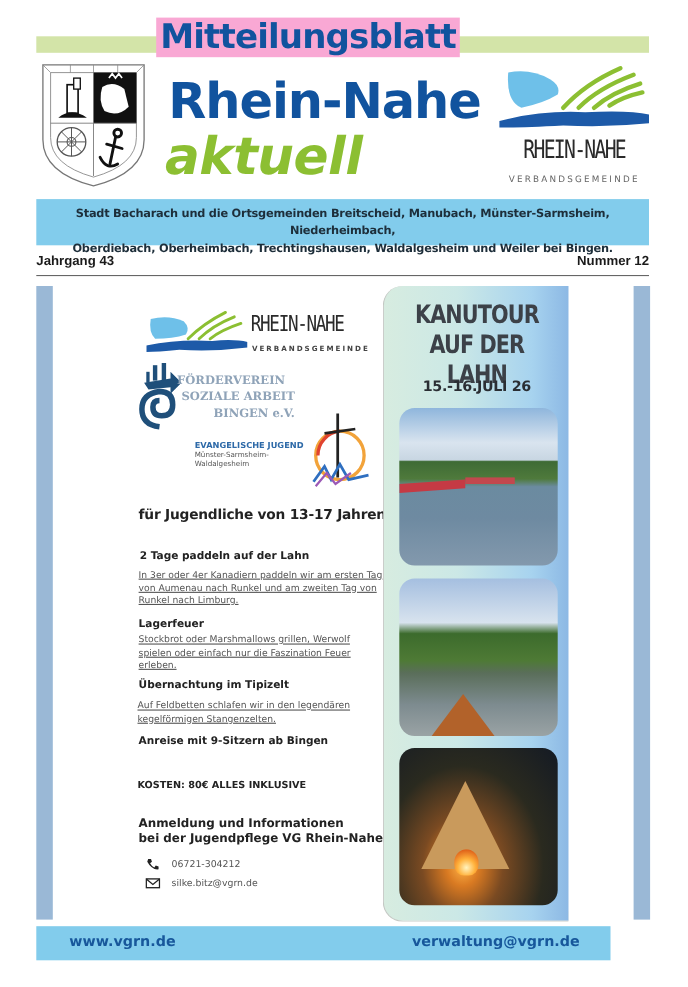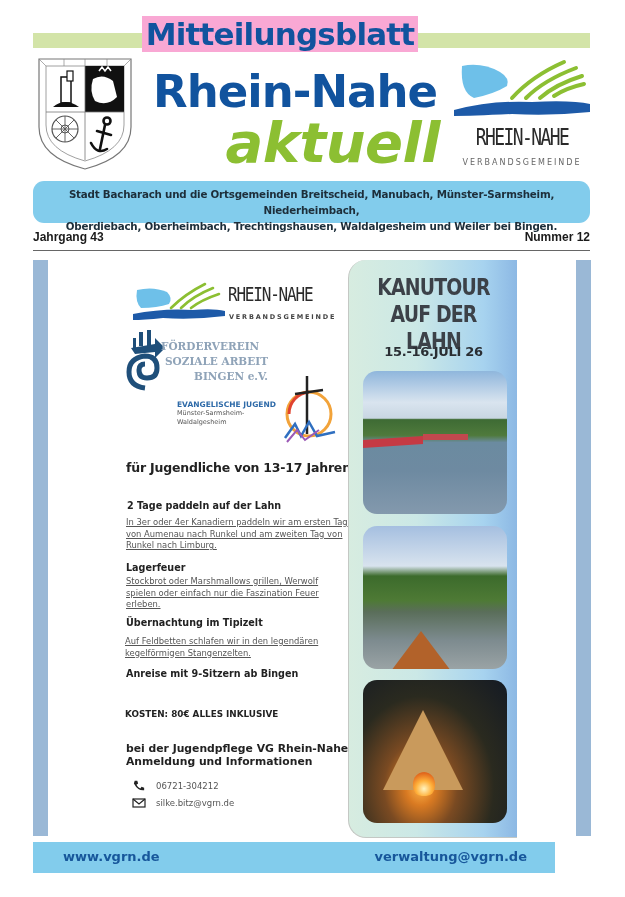--- a/index.html
+++ b/index.html
@@ -3,29 +3,29 @@
 <meta charset="utf-8">
 <style>
   * { margin:0; padding:0; box-sizing:border-box; }
   html, body { width:625px; height:897px; background:#ffffff; overflow:hidden; }
   body { position:relative; font-family:"DejaVu Sans", sans-serif; color:#222; }
 
   .green-bar { position:absolute; left:33px; top:33px; width:557px; height:15px; background:#d3e4a8; }
   .title-main { position:absolute; left:120px; top:14px; width:320px; text-align:center; font-family:"DejaVu Sans", sans-serif; font-weight:bold; font-size:31px; color:#11539e; letter-spacing:-0.8px; background:transparent; line-height:40px; }
   .title-main span { background:#f9a8d4; padding:0 4px; }
   .title-rn { position:absolute; left:135px; top:64px; width:320px; text-align:center; font-weight:bold; font-size:45px; color:#11539e; letter-spacing:-1px; line-height:56px; }
-  .title-akt { position:absolute; left:150px; top:115px; width:290px; text-align:right; font-weight:bold; font-style:italic; font-size:56px; color:#8cbf32; letter-spacing:-0.5px; line-height:56px; }
+  .title-akt { position:absolute; left:150px; top:115px; width:290px; text-align:left; font-weight:bold; font-style:italic; font-size:47px; color:#8cbf32; letter-spacing:-0.5px; line-height:56px; }
 
   .coat { position:absolute; left:37px; top:57px; width:96px; height:114px; }
 
   .logo-right { position:absolute; left:452px; top:58px; width:140px; height:120px; }
   .logo-rn-text { position:absolute; left:0; top:66px; width:140px; text-align:center; font-family:"DejaVu Sans Mono", monospace; font-size:23px; color:#2a2a2a; letter-spacing:-2px; transform:scaleX(0.78); transform-origin:center; }
   .logo-vg-text { position:absolute; left:0; top:100px; width:140px; text-align:center; font-size:8px; color:#666; letter-spacing:2px; }
 
-  .band { position:absolute; left:33px; top:181px; width:557px; height:42px; background:#82ccec; color:#1d2e3a; font-weight:bold; font-size:10.3px; text-align:center; line-height:16px; padding-top:5px; letter-spacing:-0.2px;border-radius:11px; }
+  .band { position:absolute; left:33px; top:181px; width:557px; height:42px; background:#82ccec; color:#1d2e3a; font-weight:bold; font-size:10.3px; text-align:center; line-height:16px; padding-top:5px; letter-spacing:-0.2px; }
 
   .date-row { position:absolute; left:33px; top:228px; width:557px; height:18px; font-family:"Liberation Sans", sans-serif; font-weight:bold; font-size:12px; color:#1a1a1a; }
   .date-row .l { position:absolute; left:0; top:2px; }
   .date-row .c { position:absolute; left:0; width:100%; text-align:center; top:2px; }
   .date-row .r { position:absolute; right:0; top:2px; }
   .rule { position:absolute; left:33px; top:250px; width:557px; height:1px; background:#666; }
 
   .side-left { position:absolute; left:33px; top:260px; width:15px; height:576px; background:#9ab8d6; }
   .side-right { position:absolute; left:576px; top:260px; width:15px; height:576px; background:#9ab8d6; }
 
@@ -192,22 +192,22 @@
   <div class="sec-p" style="left:4px;top:116px;width:195px">Stockbrot oder Marshmallows grillen, Werwolf spielen oder einfach nur die Faszination Feuer erleben.</div>
 
   <div class="sec-h" style="left:4px;top:157px">Übernachtung im Tipizelt</div>
   <div class="sec-p" style="left:3px;top:176px;width:220px">Auf Feldbetten schlafen wir in den legendären kegelförmigen Stangenzelten.</div>
 
   <div class="sec-h" style="left:4px;top:208px">Anreise mit 9-Sitzern ab Bingen</div>
 
   <div class="cost">KOSTEN: 80€ ALLES INKLUSIVE</div>
 
   <div class="anm">
+    <div>Anmeldung und Informationen</div>
     <div>bei der Jugendpflege VG Rhein-Nahe</div>
-    <div>Anmeldung und Informationen</div>
   </div>
 
   <div class="contact" style="top:320px">
     <svg class="ic" viewBox="0 0 14 14">
         <path d="M2,1 L5,1 L6,4 L4,5.5 Q5.5,8.5 8.5,10 L10,8 L13,9 L13,12 Q6,13 1,4 Z" fill="#222"></path>
       </svg>
     <span>06721-304212</span>
   </div>
   <div class="contact" style="top:337px">
     <svg class="ic" viewBox="0 0 14 12">

